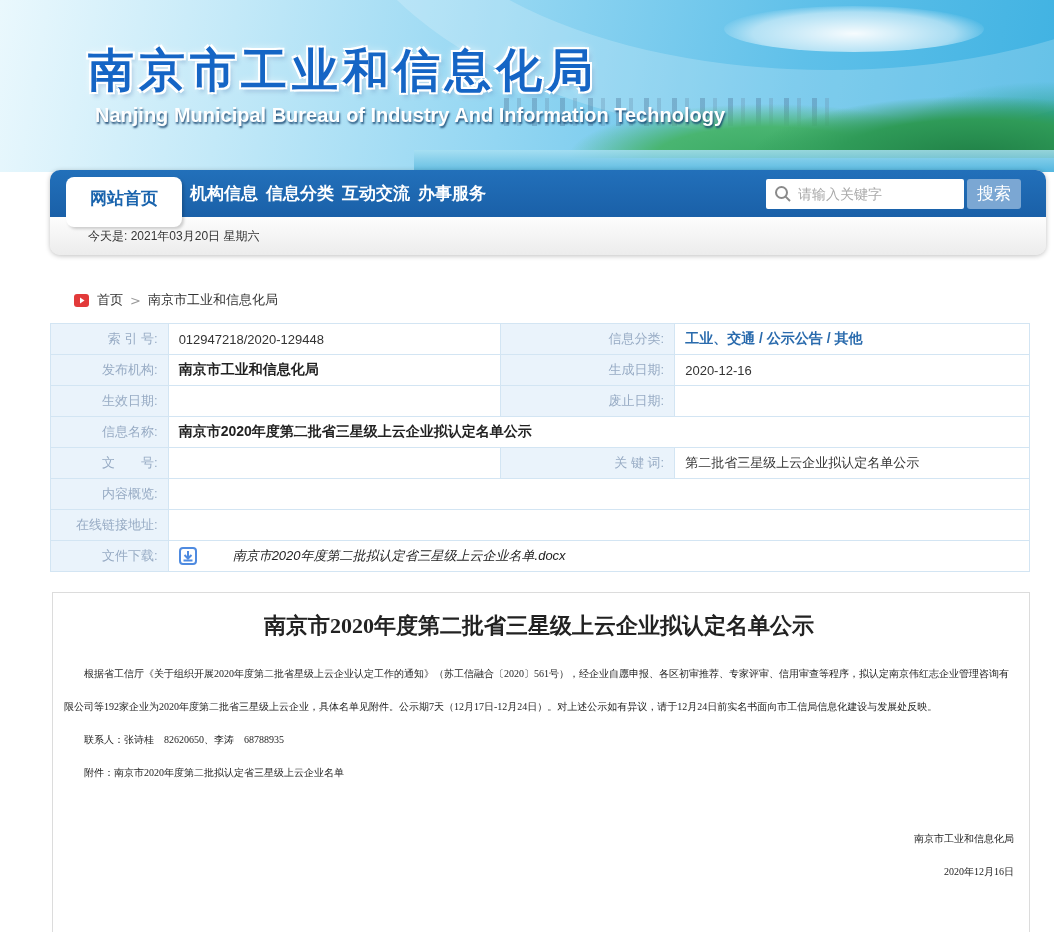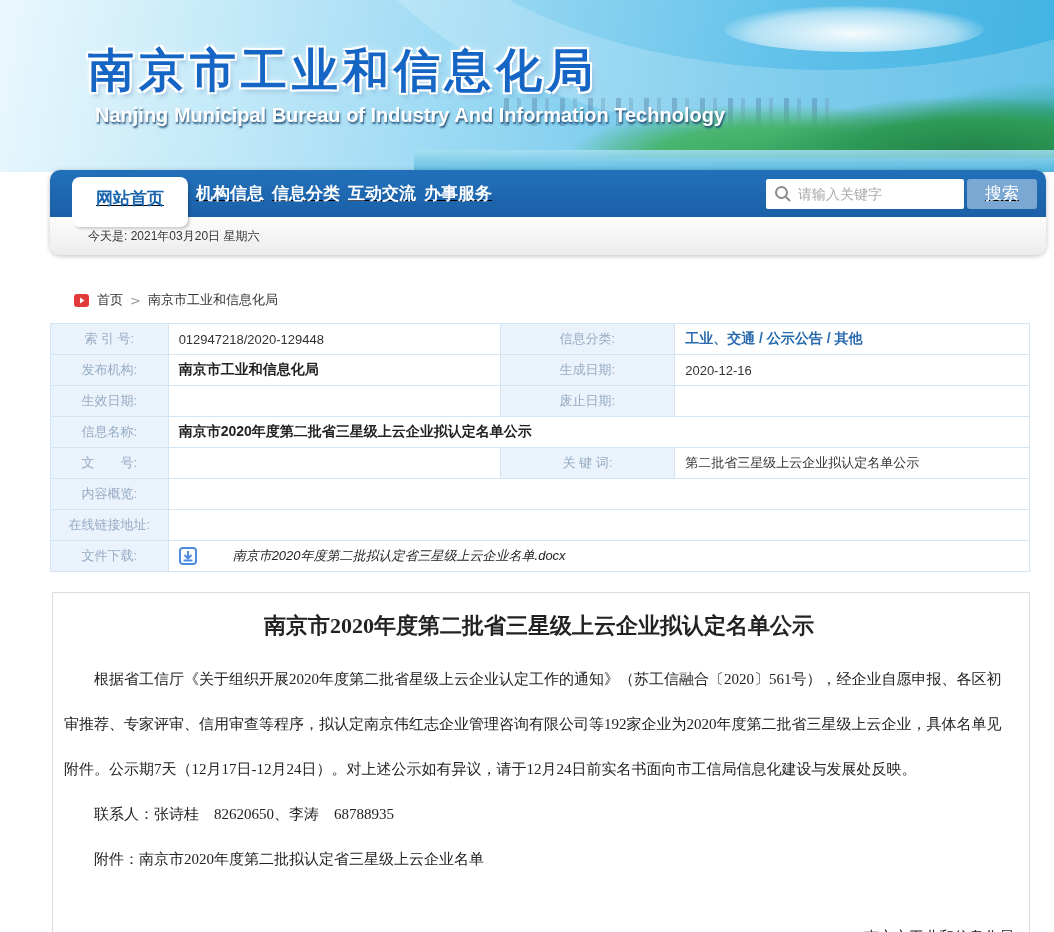--- a/index.html
+++ b/index.html
@@ -23,61 +23,61 @@
     background:linear-gradient(#a8e0f2,#57b7de); opacity:.85; }
   .banner .title { position:absolute; left:88px; top:40px; font-size:46px; font-weight:bold;
     letter-spacing:5px; color:#1565c5;
     text-shadow:-2px -2px 0 #fff, 2px -2px 0 #fff, -2px 2px 0 #fff, 2px 2px 0 #fff, 0 0 8px rgba(255,255,255,.9), 3px 4px 4px rgba(30,90,160,.35); }
   .banner .subtitle { position:absolute; left:95px; top:104px; font-size:20px; font-weight:bold; color:#fff;
     text-shadow:1px 2px 2px rgba(15,60,105,.85); }
 
   
   .navwrap { position:absolute; left:50px; top:170px; width:996px; border-radius:10px;
     box-shadow:0 1px 5px rgba(0,0,0,.25); background:#f3f3f3; }
-  .navbar { position:relative; display:flex; align-items:center; height:47px; padding-left:22px;
-    background:linear-gradient(#2270ba,#1a60a8); border-radius:10px 10px 0 0;text-decoration:underline; }
+  .navbar { position:relative; display:flex; align-items:center; height:47px; padding-left:16px;
+    background:linear-gradient(#2270ba,#1a60a8); border-radius:10px 10px 0 0; }
   .tab-active { align-self:flex-start; margin-top:7px; height:50px; line-height:44px; padding:0 24px;
     background:#fff; border-radius:8px; color:#1a64ad; font-size:17px; font-weight:bold; z-index:2;
     box-shadow:2px 2px 3px rgba(0,0,0,.18); cursor:pointer; }
   .navlink { margin-left:8px; width:68px; color:#fff; font-size:17px; font-weight:bold; cursor:pointer; white-space:nowrap; }
-  .searchbox { margin-left:auto; display:flex; align-items:flex-end; margin-right:9px; }
+  .searchbox { margin-left:auto; display:flex; align-items:flex-end; margin-right:25px; }
   .search-input-wrap { position:relative; }
   .search-input-wrap svg { position:absolute; left:8px; top:6px; }
   .search-input { width:198px; height:30px; border:none; border-radius:2px; padding:0 8px 0 32px;
     font-size:14px; color:#333; outline:none; }
   .search-input::placeholder { color:#a9a9a9; }
-  .search-btn { width:70px; height:30px; margin-left:3px; border:none; border-radius:3px;
+  .search-btn { width:54px; height:30px; margin-left:3px; border:none; border-radius:3px;
     background:#7ba7d3; color:#fff; font-size:17px; cursor:pointer; }
   .datebar { height:38px; line-height:38px; padding-left:38px; font-size:12px; color:#333;
     background:linear-gradient(#fdfdfd,#ececec); border-radius:0 0 10px 10px; }
 
   
   .breadcrumb { position:absolute; left:74px; top:291px; display:flex; align-items:center; font-size:13px; color:#333; }
   .bc-icon { width:15px; height:13px; margin-right:8px; display:inline-flex; }
   .bc-home { color:#333; text-decoration:none; cursor:pointer; }
   .bc-sep { color:#999; margin:0 7px; font-family:"DejaVu Sans",sans-serif; }
 
   
   table.meta { position:absolute; left:50px; top:323px; width:980px; border-collapse:collapse; }
   table.meta td { border:1px solid #d3e5f3; height:31px; font-size:13px; padding:0 10px; }
-  td.lbl { background:#eaf3fb; color:#97abc4; text-align:center; white-space:nowrap;margin-top:40px; }
+  td.lbl { background:#eaf3fb; color:#97abc4; text-align:right; white-space:nowrap;margin-top:40px; }
   td.c1 { width:118px; } td.c2 { width:337px; } td.c3 { width:177px; } td.c4 { width:362px; }
   td.val { color:#333; padding-left:14px; }
   td.val.strong { color:#222; font-weight:600; font-size:14px; }
   td.val.link { color:#2a6bad; font-weight:600; font-size:14px;margin-left:40px; }
   .dl-row { display:flex; align-items:center; }
   .dl-icon { width:18px; height:18px; display:inline-flex; }
   .dl-link { margin-left:36px; color:#222; font-size:13px; cursor:pointer;font-style:italic; }
 
   
   .article { position:absolute; left:52px; top:592px; width:978px; height:400px;
     border:1px solid #dcdcdc; background:#fff; padding:14px 15px 0 11px;
     font-family:"Liberation Serif",serif; color:#222; }
   .article h2 { text-align:center; font-size:22px; font-weight:bold; color:#222; margin:4px 0 16px; }
-  .article p { font-size:15px; line-height:45px; }
+  .article p { font-size:10px; line-height:33px; }
   .article .indent { text-indent:2em; }
   .article .sig { text-align:right; }
   .article .sig-org { margin-top:33px; }
 </style>
 </head>
 <body>
 
 <div class="page">
 
   <header class="banner">

